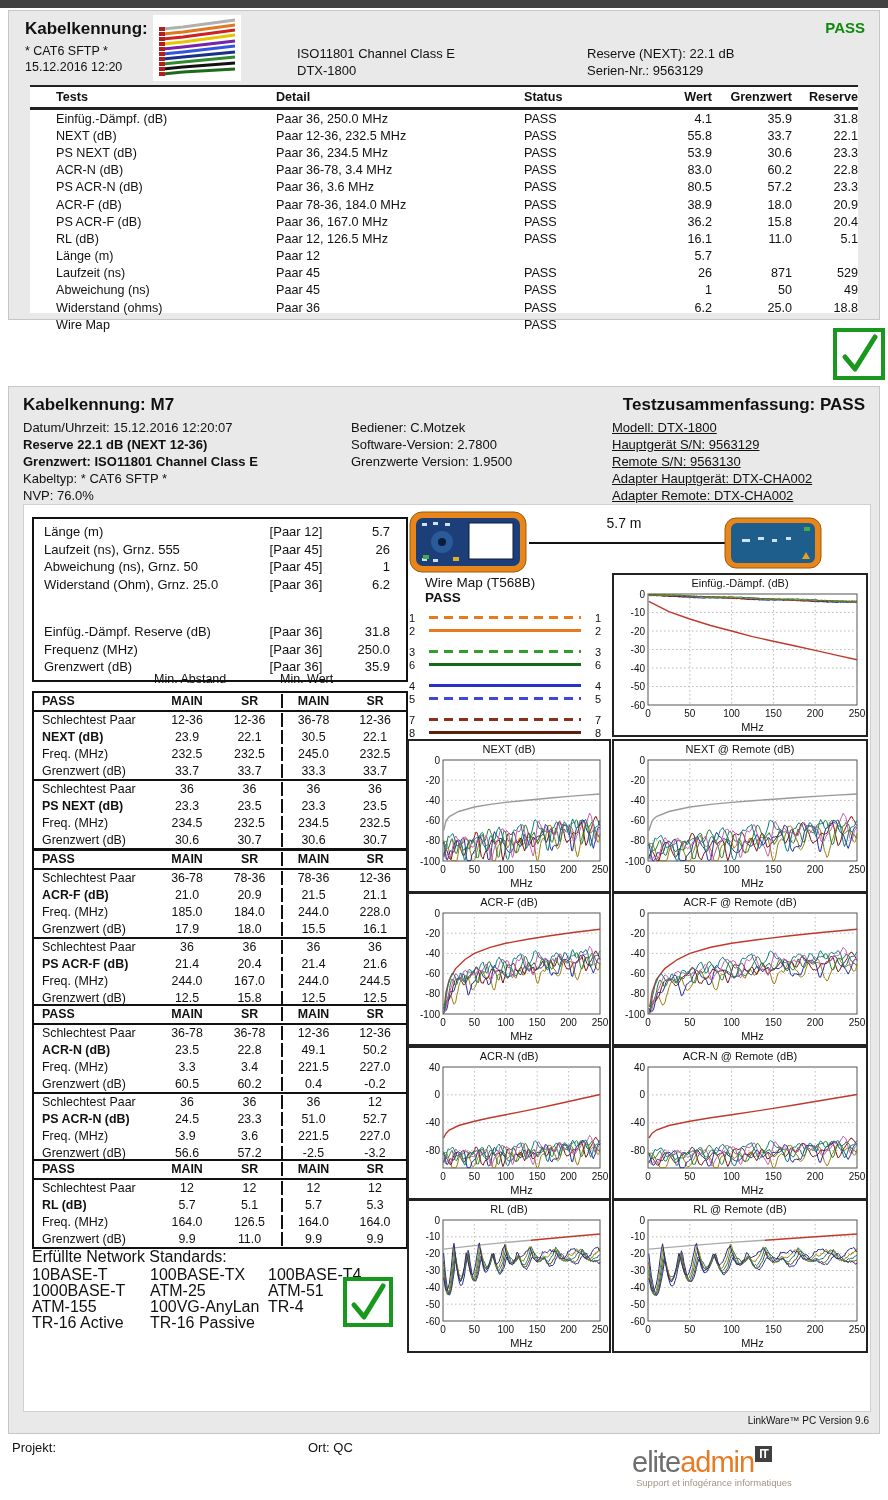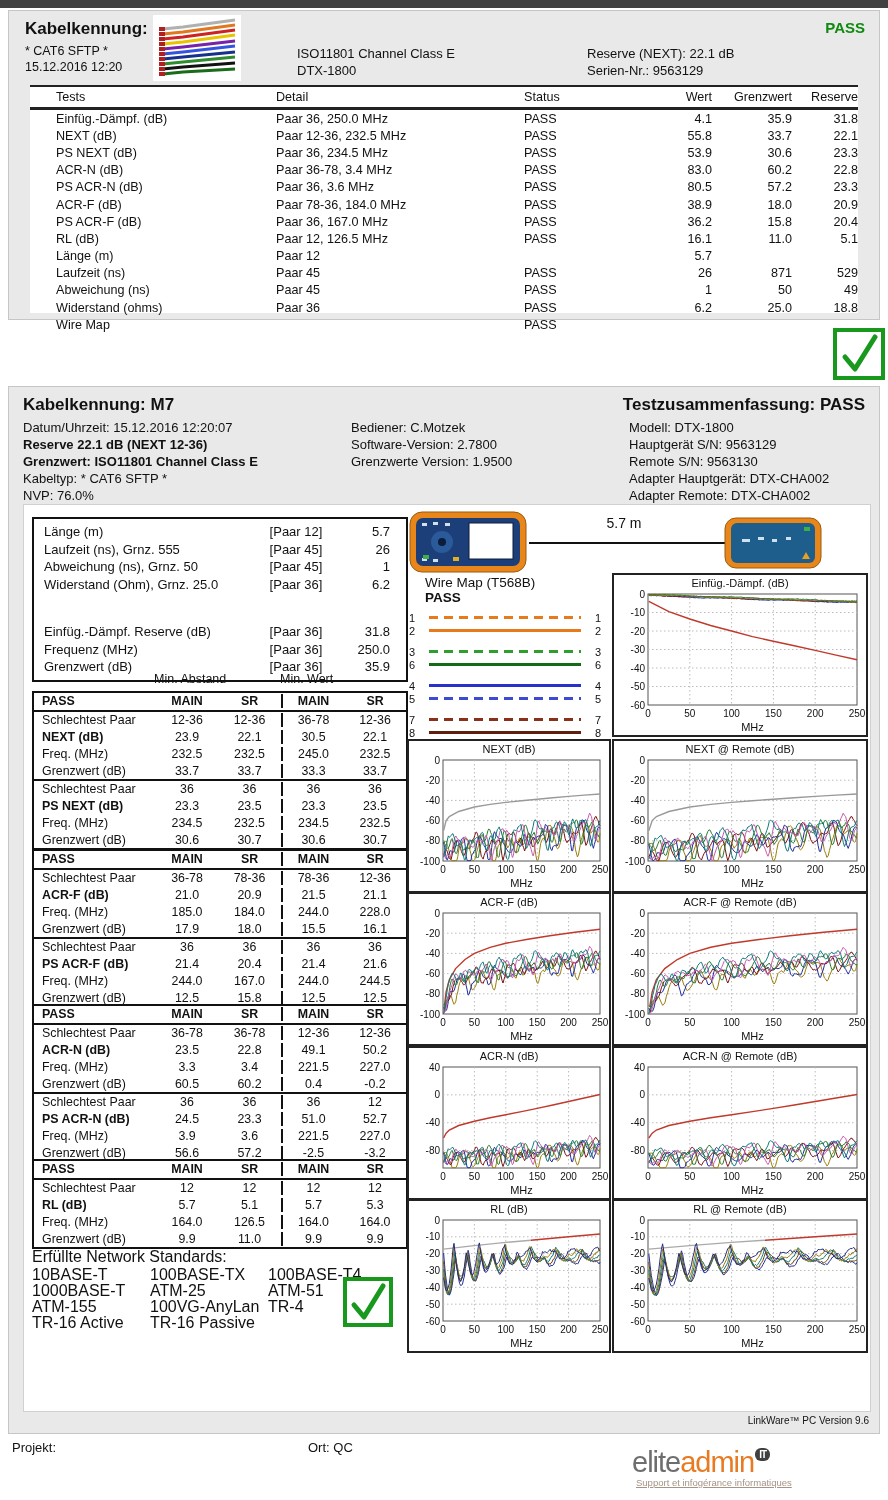--- a/index.html
+++ b/index.html
@@ -13,21 +13,21 @@
   
   .s-title{font-size:17px;font-weight:bold;}
   .s-sub{font-size:12.5px;line-height:16px;}
   .hline{font-size:13px;line-height:17px;}
   
   .sumtable{position:absolute;background:#fff;}
   .sumrow{display:grid;grid-template-columns:246px 248px 100px 88px 80px 66px;height:17.2px;
           font-size:12.6px;align-items:center;}
   .sumrow>div:nth-child(1){padding-left:26px;}
   .sumrow>div:nth-child(4),.sumrow>div:nth-child(5),.sumrow>div:nth-child(6){text-align:right;}
-  .sumhead{font-weight:normal;height:20px;border-top:2px solid #222;border-bottom:3px solid #222;}
+  .sumhead{font-weight:bold;height:20px;border-top:2px solid #222;border-bottom:3px solid #222;}
   
   .p2-title{font-size:17px;font-weight:bold;}
   
   .whitebox{position:absolute;background:#fff;border:1px solid #d0d0d0;}
   
   .measbox{position:absolute;border:2px solid #111;background:#fff;font-size:13px;padding:4px 0;}
   .measrow{display:grid;grid-template-columns:224px 76px 64px;height:17.5px;align-items:center;}
   .measrow>div:nth-child(1){padding-left:10px;}
   .measrow>div:nth-child(2){text-align:center;}
   .measrow>div:nth-child(3){text-align:right;padding-right:8px;}
@@ -55,23 +55,23 @@
   .wmgap{height:8px;}
   
   .tile{position:absolute;border:2px solid #222;background:#fff;}
   .tile-l{width:200px;height:150px;}
   .tile-r{width:252px;height:150px;}
   .tile-il{width:252px;height:160px;}
   
   .foot{font-size:13px;}
   .logo1{font-size:29px;letter-spacing:-1px;color:#6e6e6e;}
   .logo1 .o{color:#e87a22;}
-  .itbadge{display:inline-block;background:#404040;color:#fff;font-size:10px;font-weight:bold;
-           padding:1px 4px;vertical-align:14px;margin-left:1px;border-radius:6px;}
-  .logosub{font-size:9.5px;color:#a59484;margin-top:-2px;padding-left:4px;text-decoration:underline;}
+  .itbadge{display:inline-block;background:#404040;color:#fff;font-size:12px;font-weight:bold;
+           padding:1px 4px;vertical-align:14px;margin-left:1px;}
+  .logosub{font-size:9.5px;color:#a59484;margin-top:-2px;padding-left:4px;}
   .linkware{font-size:10px;}
 </style>
 </head>
 <body>
 
 <div class="page">
   <div class="topbar"></div>
 
   <div class="panel" style="left:8px;top:10px;width:870px;height:308px;">
     <div class="abs s-title" style="left:16px;top:8px;">Kabelkennung: M7</div>
@@ -244,21 +244,21 @@
         <div class="hline b">Reserve 22.1 dB (NEXT 12-36)</div>
         <div class="hline b">Grenzwert: ISO11801 Channel Class E</div>
         <div class="hline">Kabeltyp: * CAT6 SFTP *</div>
         <div class="hline">NVP: 76.0%</div>
       </div>
     <div class="abs" id="hdr-mid" style="left:342px;top:32px;">
         <div class="hline">Bediener: C.Motzek</div>
         <div class="hline">Software-Version: 2.7800</div>
         <div class="hline">Grenzwerte Version: 1.9500</div>
       </div>
-    <div class="abs" id="hdr-right" style="left:620px;top:32px;">
+    <div class="abs" id="hdr-right" style="left:603px;top:32px;text-decoration:underline;">
         <div class="hline">Modell: DTX-1800</div>
         <div class="hline">Hauptgerät S/N: 9563129</div>
         <div class="hline">Remote S/N: 9563130</div>
         <div class="hline">Adapter Hauptgerät: DTX-CHA002</div>
         <div class="hline">Adapter Remote: DTX-CHA002</div>
       </div>
 
     <div class="whitebox" style="left:14px;top:117px;width:846px;height:906px;">
 
       <div class="measbox" id="meas-box" style="left:8px;top:12px;width:372px;">

